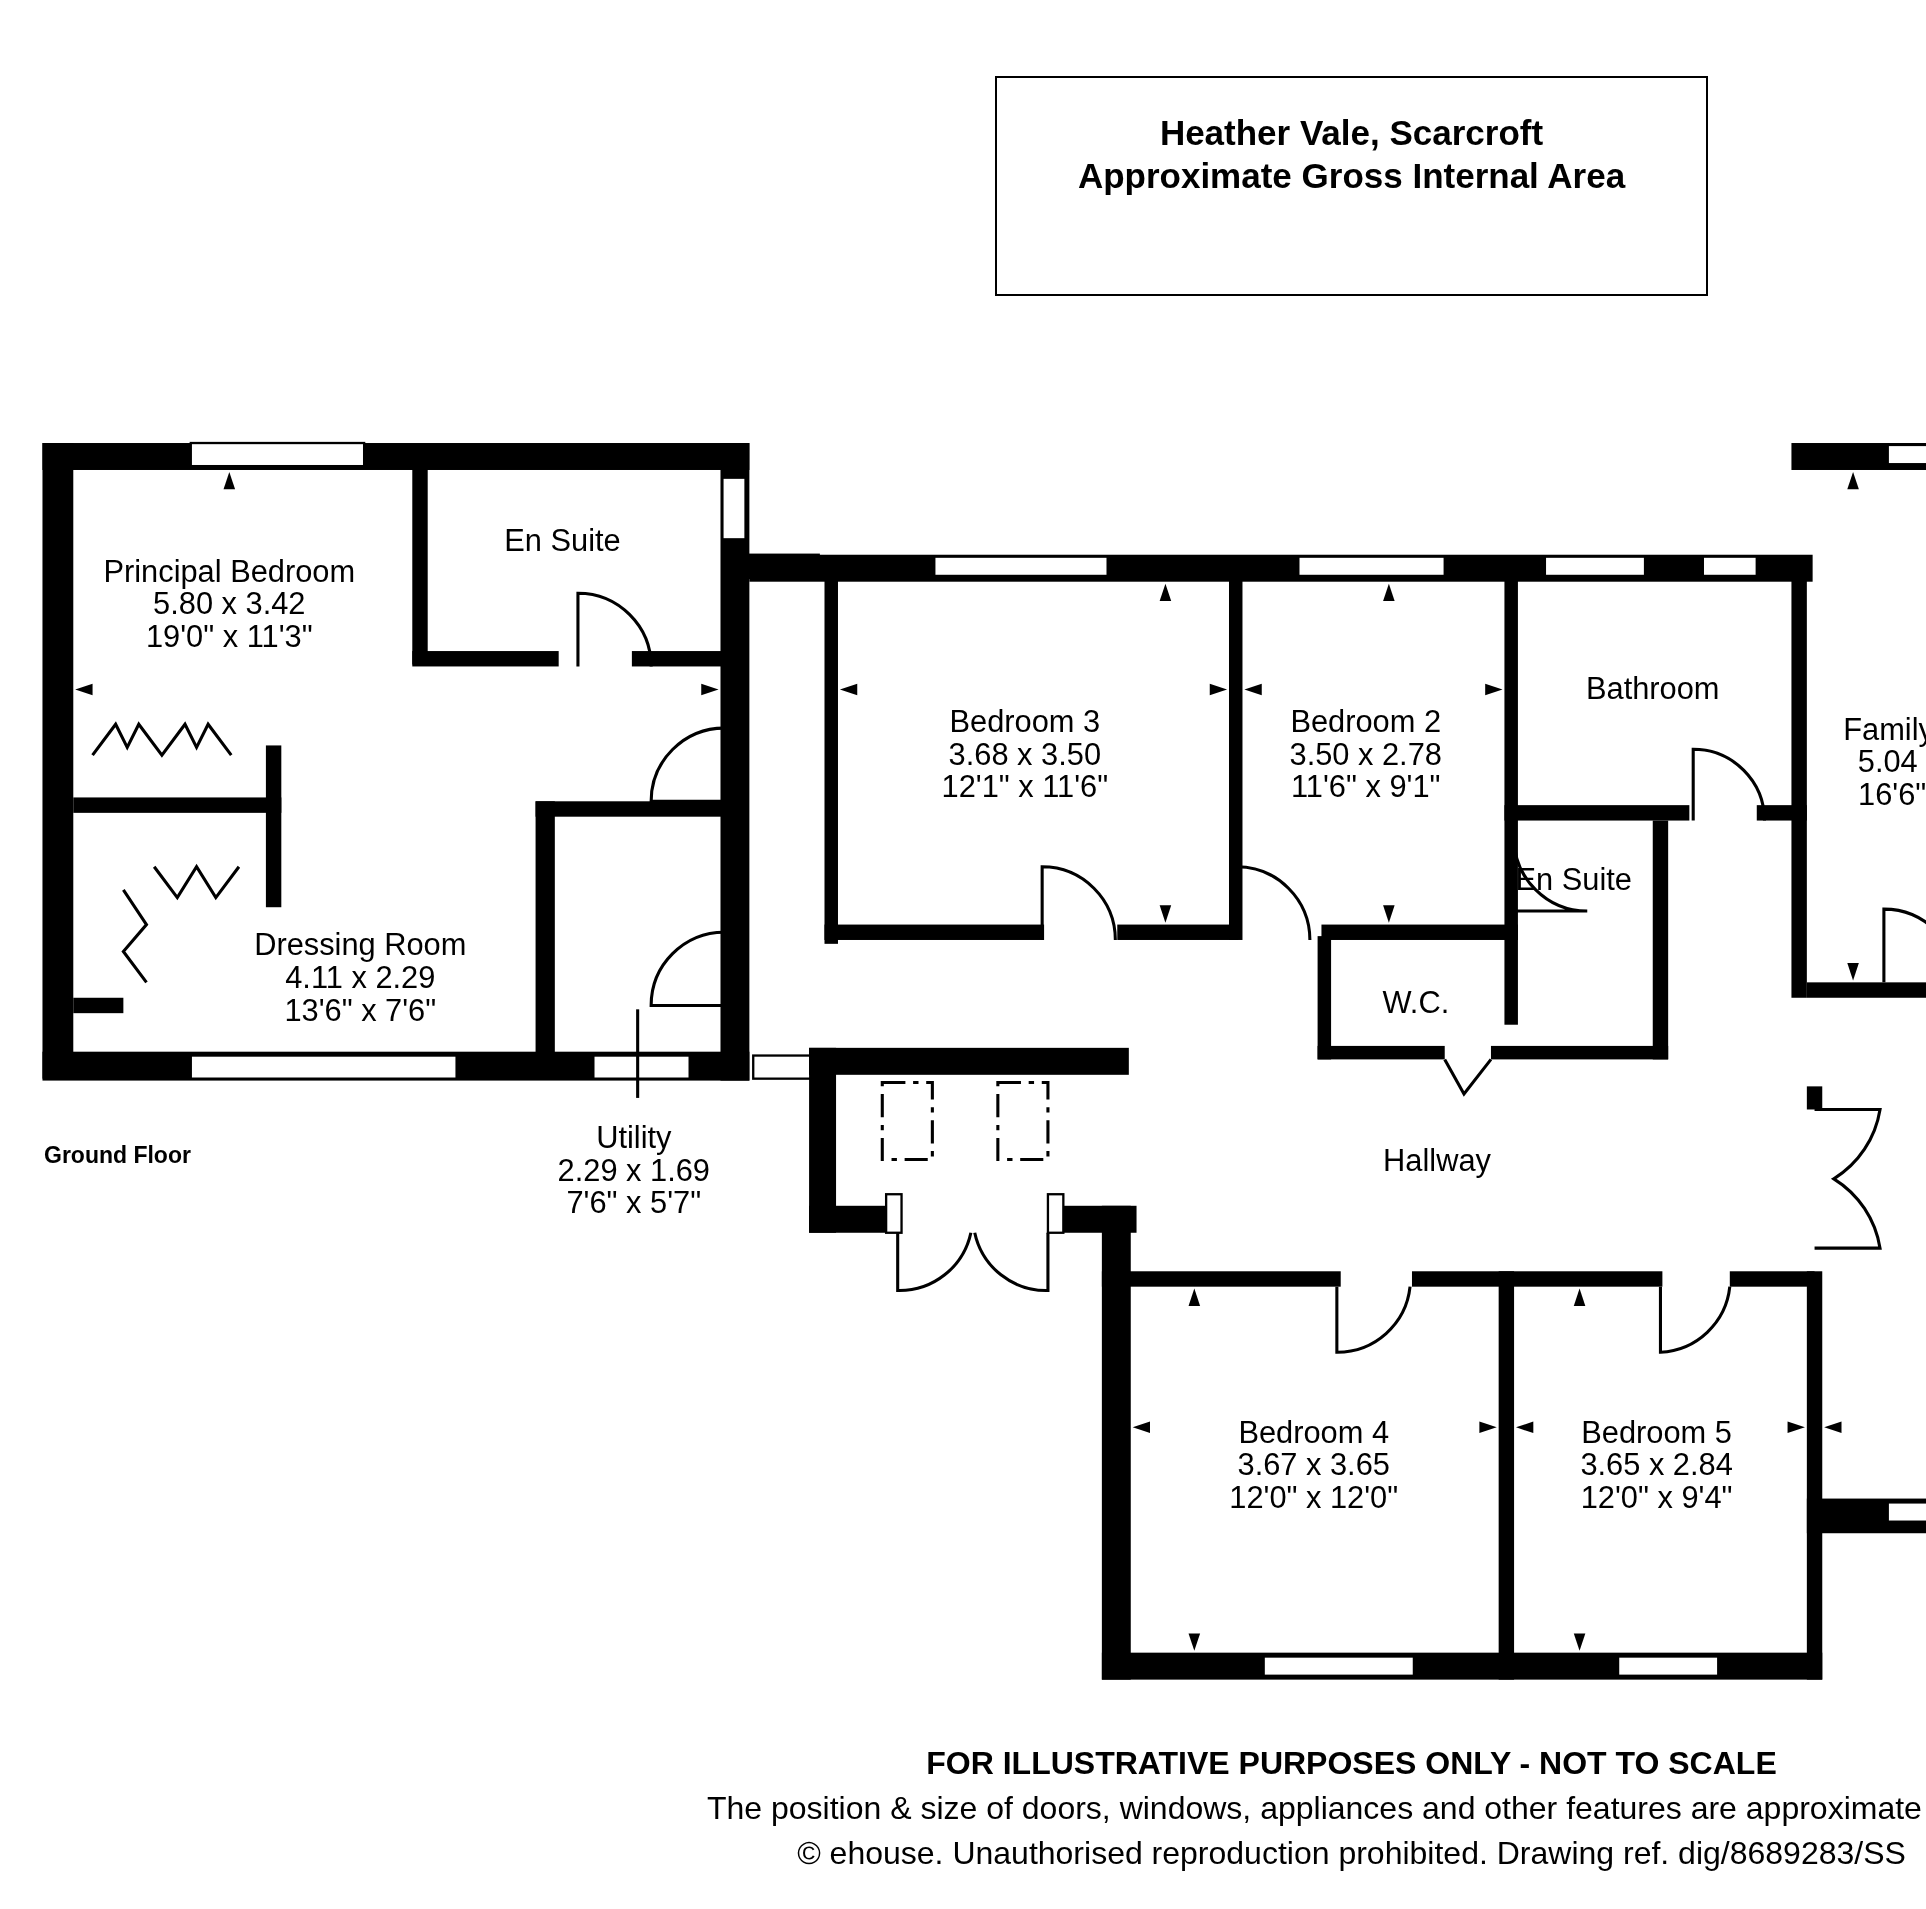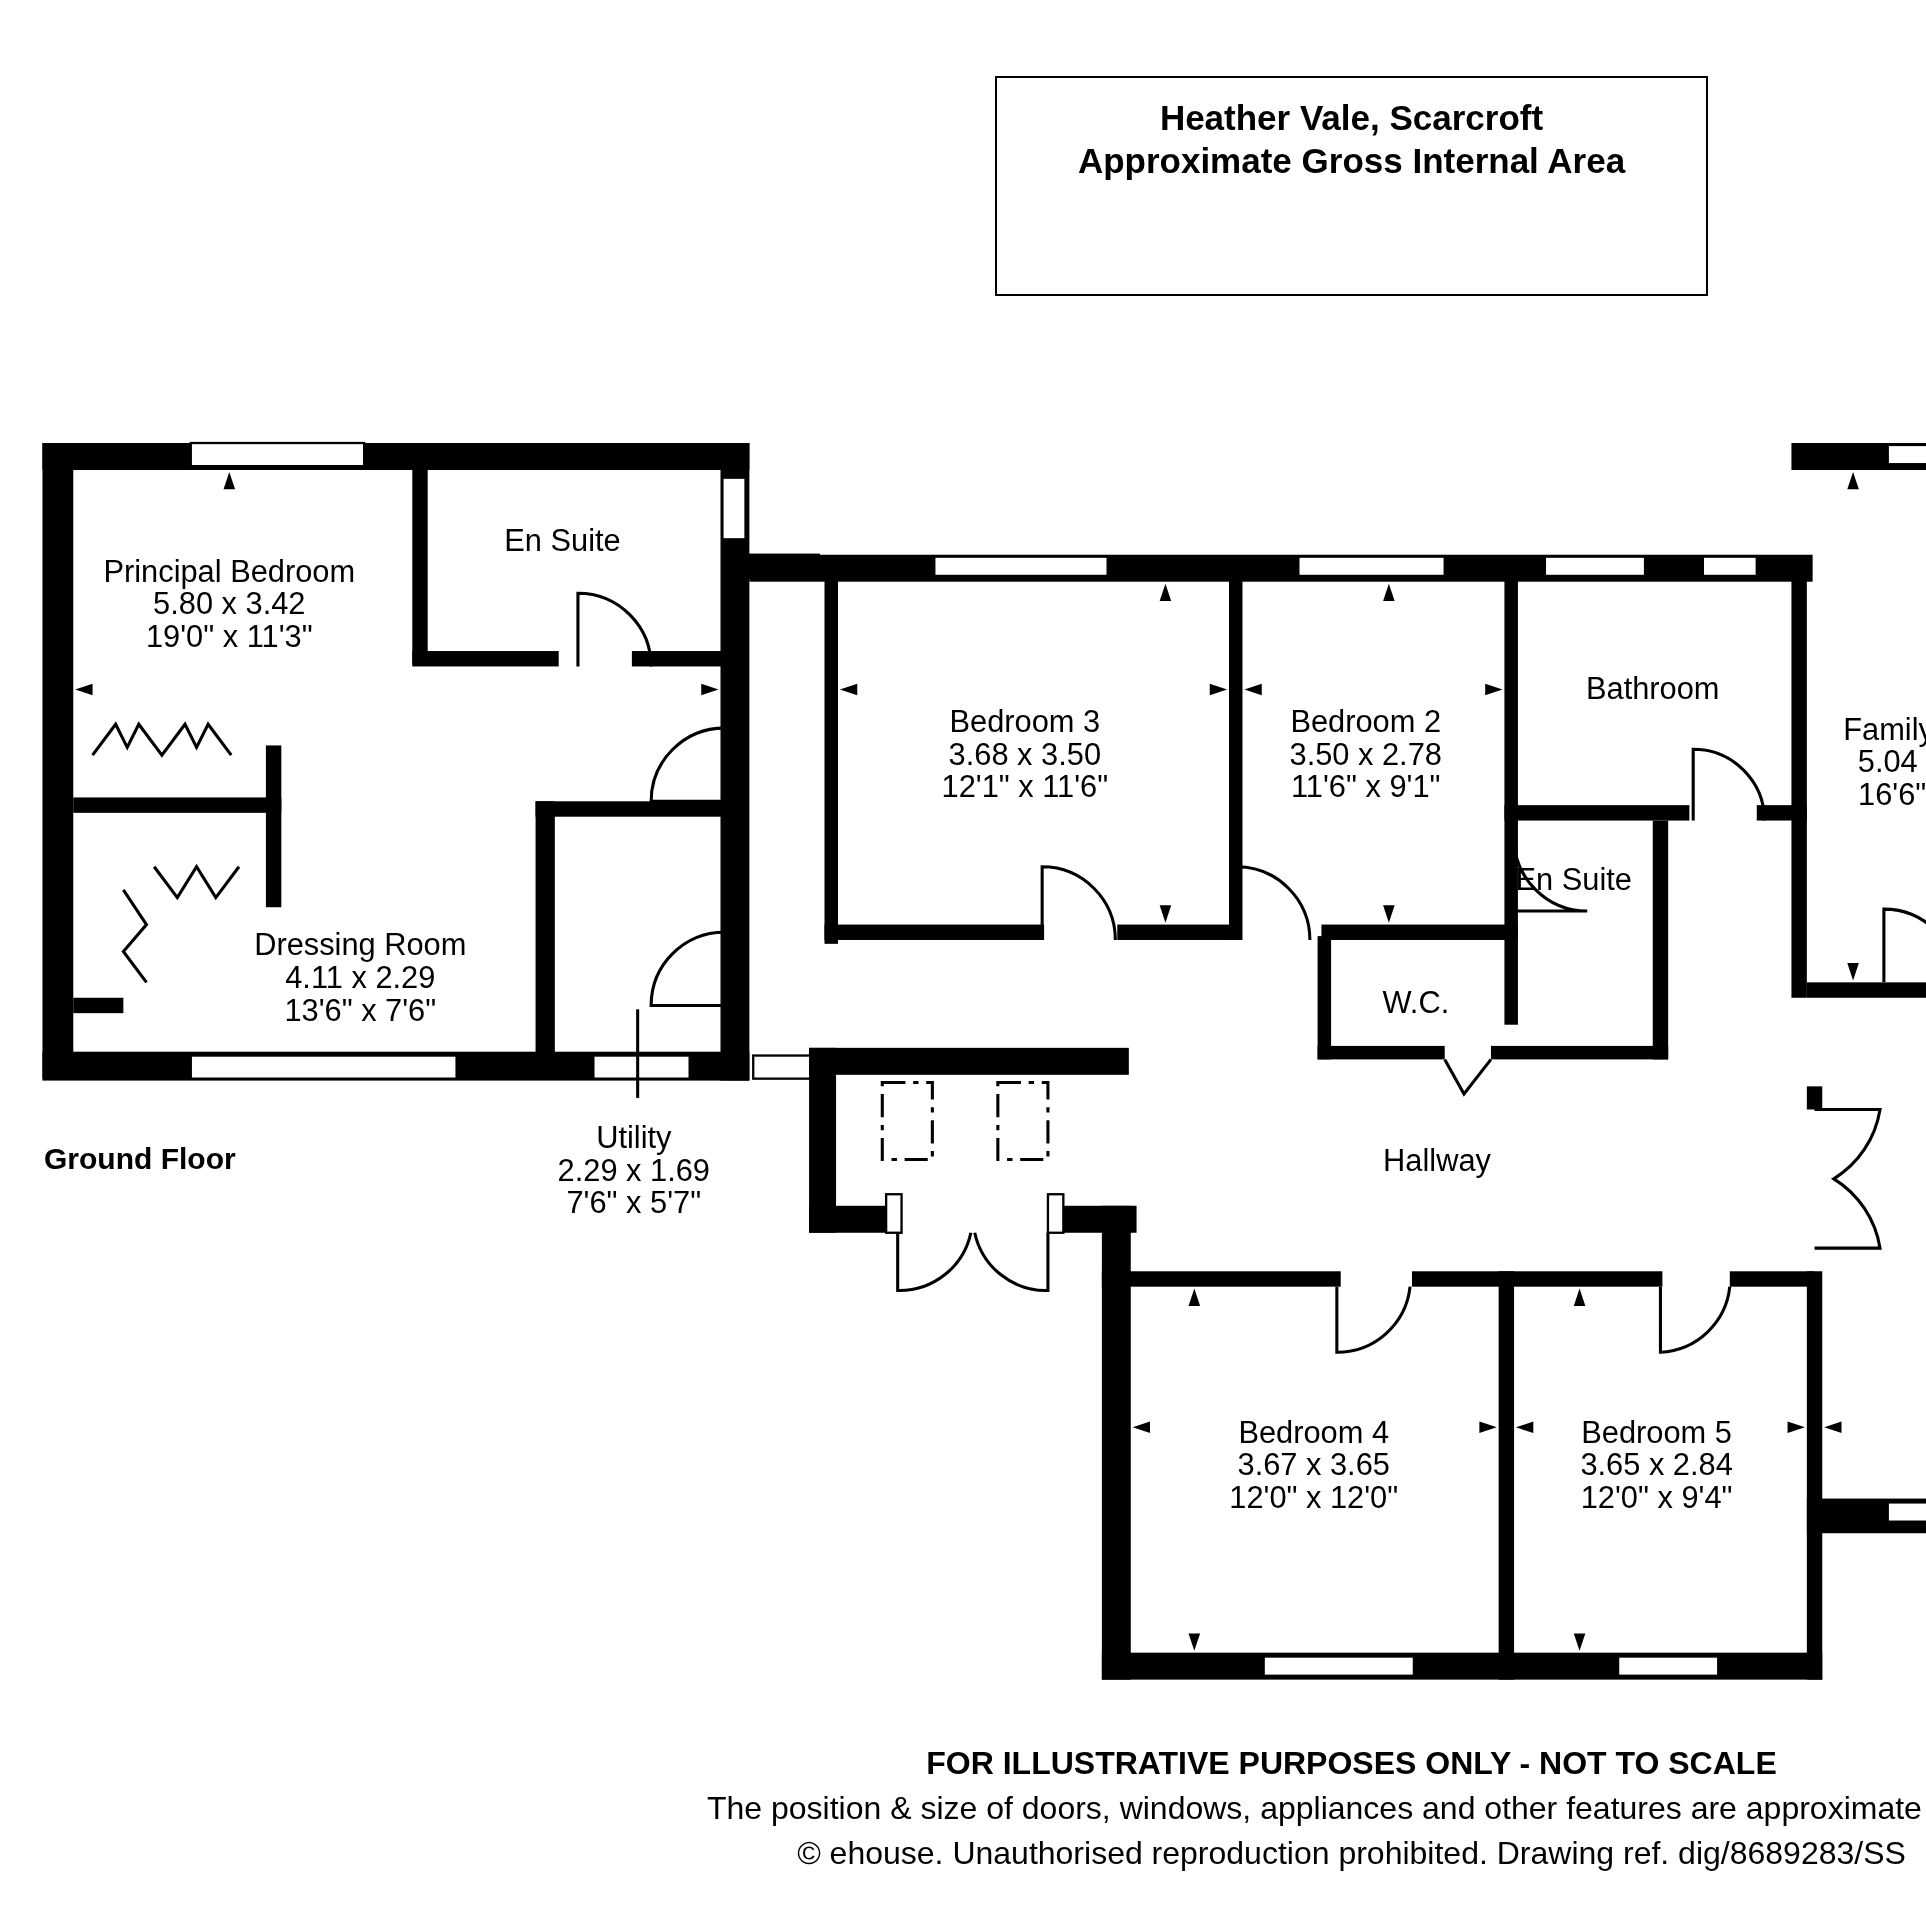--- a/index.html
+++ b/index.html
@@ -6,22 +6,22 @@
   body { width: 2703px; height: 1910px; position: relative; overflow: hidden; font-family: "Liberation Sans", sans-serif; color: #000; }
   svg { position: absolute; left: 0; top: 0; }
   .wall { fill: #000; }
   .win { fill: #fff; stroke: #000; stroke-width: 6; }
   .thin { fill: none; stroke: #000; stroke-width: 8; }
   .dash { fill: none; stroke: #000; stroke-width: 8; stroke-dasharray: 60 20 14 20; }
   .arrow { fill: #000; }
   .lbl { font-family: "Liberation Sans", sans-serif; font-size: 80px; fill: #000; text-anchor: middle; }
   .title-box { position: absolute; left: 995px; top: 76px; width: 713px; height: 220px; border: 2.7px solid #000; box-sizing: border-box; text-align: center; }
   .title-box div { font-weight: bold; font-size: 35px; line-height: 43px; }
-  .title-box .t1 { margin-top: 18px; }
-  .floor-label { position: absolute; left: 44px; top: 1142px; font-weight: bold; font-size: 30px; }
+  .title-box .t1 { margin-top: 33px; }
+  .floor-label { position: absolute; left: 44px; top: 1142px; font-weight: bold; font-size: 23px; }
   .footer { position: absolute; left: 0; width: 2703px; text-align: center; font-size: 32px; line-height: 45px; top: 1741px; }
   .footer .bold { font-weight: bold; }
 </style>
 </head>
 <body>
 
 <div class="title-box">
   <div class="t1">Heather Vale, Scarcroft</div>
   <div>Approximate Gross Internal Area</div>
 </div>

